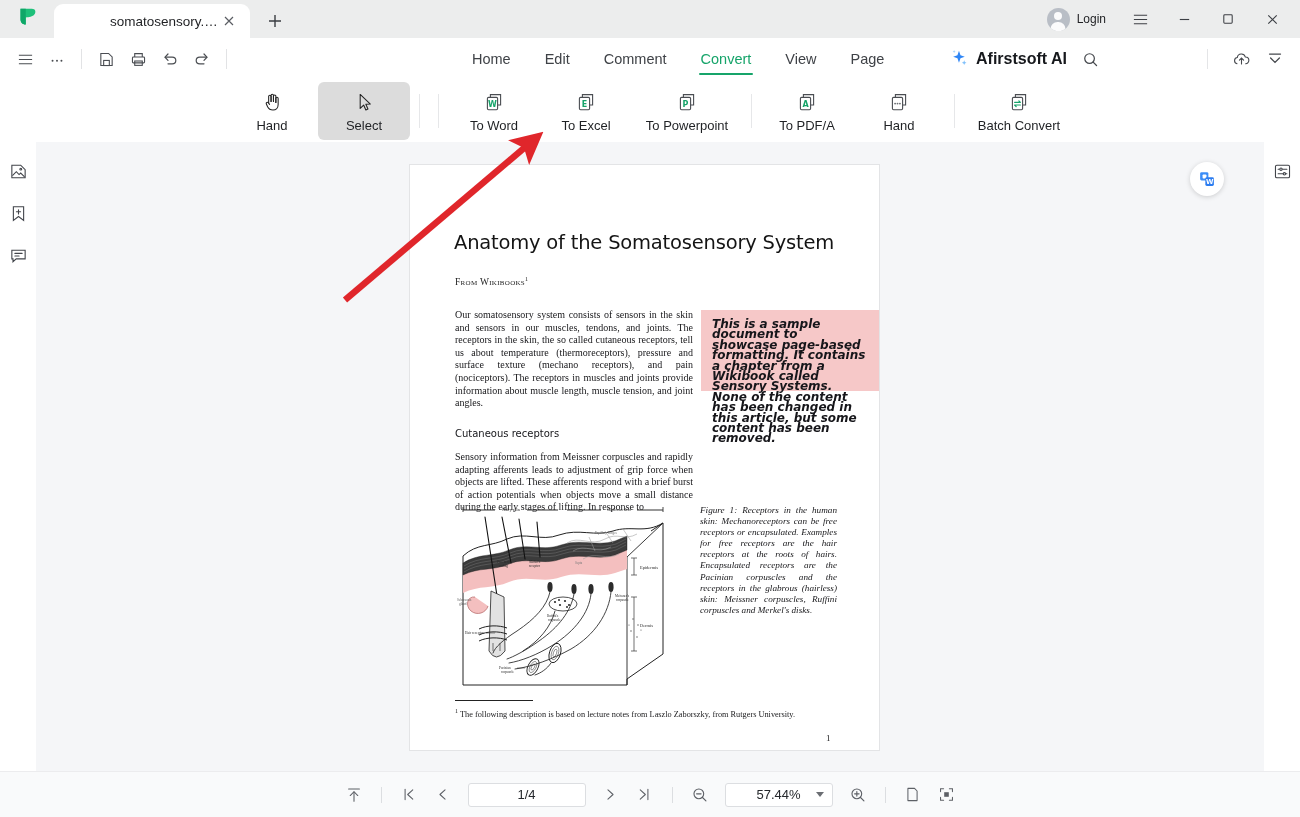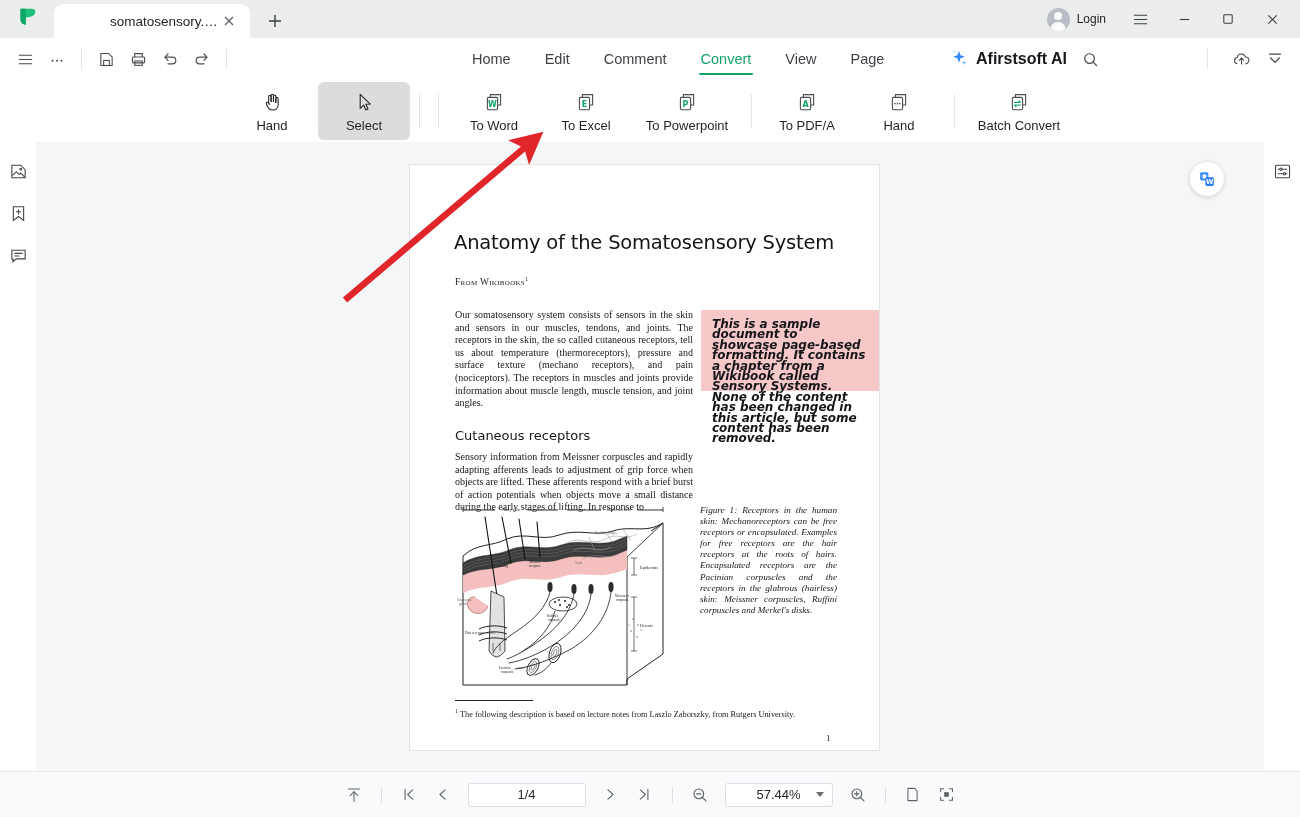--- a/index.html
+++ b/index.html
@@ -199,21 +199,21 @@
   .doc-from sup { font-size: 6px; vertical-align: super; }
   .doc-p1 {
     position: absolute; left: 45px; top: 144px; width: 238px;
     font-family: "Liberation Serif", serif;
     font-size: 10px; line-height: 12.6px; color: #17171a;
     text-align: justify;
   }
   .doc-h2 {
     position: absolute; left: 45px; top: 263px;
     font-family: "DejaVu Sans", sans-serif;
-    font-size: 13px; color: #16161a;
+    font-size: 10px; color: #16161a;
   }
   .doc-p2 {
     position: absolute; left: 45px; top: 286px; width: 238px;
     font-family: "Liberation Serif", serif;
     font-size: 10px; line-height: 12.6px; color: #17171a;
     text-align: justify;
   }
   .pinkbox {
     position: absolute; left: 291px; top: 145px;
     width: 178px; height: 81px;

